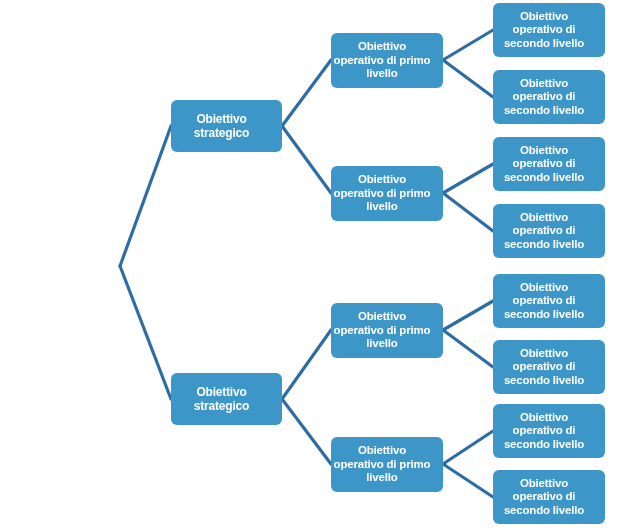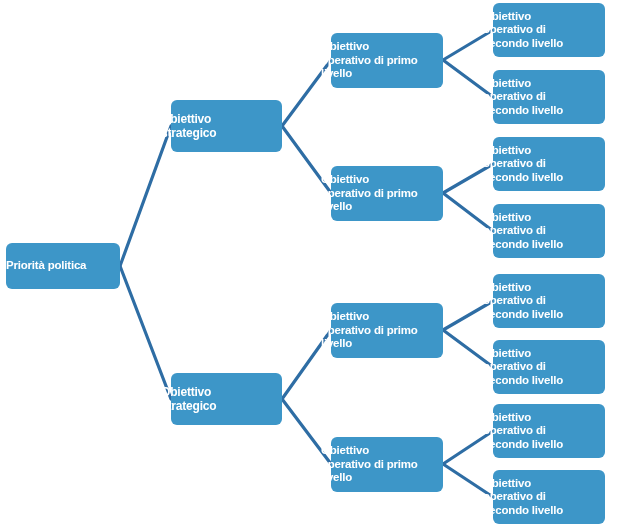--- a/index.html
+++ b/index.html
@@ -24,21 +24,21 @@
     width: 642px;
     height: 528px;
   }
   .node {
     position: absolute;
     box-sizing: border-box;
     background: #3D96C8;
     border-radius: 6px;
     color: #ffffff;
     font-weight: bold;
-    text-align: left;
+    text-align: center;
     display: flex;
     align-items: center;
     justify-content: center;
     z-index: 2;
   }
   .node .node-label {
     display: block;
     width: 118%;
     margin-left: -9%;
     line-height: 1.18;
@@ -110,23 +110,20 @@
       <line x1="443" y1="193" x2="493" y2="231"></line>
 
       <line x1="443" y1="330" x2="493" y2="301"></line>
       <line x1="443" y1="330" x2="493" y2="367"></line>
 
       <line x1="443" y1="464" x2="493" y2="431"></line>
       <line x1="443" y1="464" x2="493" y2="497"></line>
     </g>
   </svg>
 
-  <div class="node node-root">
-    <span class="node-label">Priorità politica</span>
-  </div>
 
   <div class="node node-strategic node-strategic-1">
     <span class="node-label">Obiettivo
 strategico</span>
   </div>
   <div class="node node-strategic node-strategic-2">
     <span class="node-label">Obiettivo
 strategico</span>
   </div>
 

